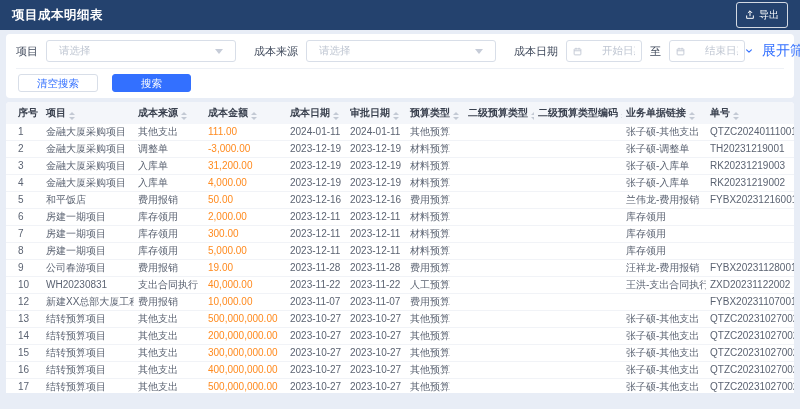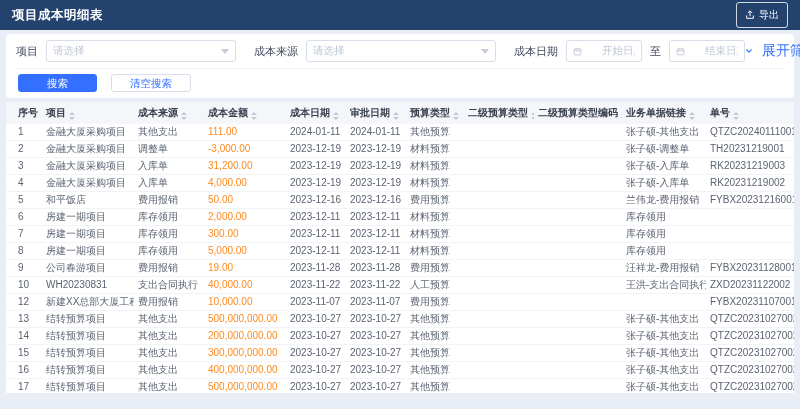--- a/index.html
+++ b/index.html
@@ -11,21 +11,21 @@
   .topbar{height:30px;flex:0 0 30px;background:#24426e;display:flex;align-items:center;justify-content:space-between;padding:0 12px}
   .topbar h1{font-size:12.5px;color:#fff;font-weight:700;letter-spacing:.5px}
   .export-btn{display:flex;align-items:center;gap:4px;background:transparent;border:1px solid rgba(255,255,255,.8);color:#fff;font-size:10px;height:26px;padding:0 8px;border-radius:3px;cursor:pointer;font-family:inherit}
 
   
   .filter-card{margin:4px 6px 0;background:#fff;border-radius:4px;padding:6px 10px 0}
   .filter-row{display:flex;align-items:center;padding-bottom:6px}
   .fi{display:flex;align-items:center}
   .fi+.fi{margin-left:18px}
   .flabel{font-size:11px;color:#404a5c;margin-right:8px;white-space:nowrap}
-  .select{width:190px;height:22px;border:1px solid #d8dee8;border-radius:3px;display:flex;align-items:center;justify-content:space-between;padding:0 6px;background:#fff;cursor:pointer}
+  .select{width:190px;height:22px;border:1px solid #d8dee8;border-radius:3px;display:flex;align-items:center;justify-content:space-between;padding:0 12px;background:#fff;cursor:pointer}
   .placeholder{font-size:10.5px;color:#bfc6d2;white-space:nowrap;overflow:hidden}
   .caret-down{width:0;height:0;border-left:4px solid transparent;border-right:4px solid transparent;border-top:5px solid #c6ccd8}
   .date-input{width:76px;height:22px;border:1px solid #d8dee8;border-radius:3px;display:flex;align-items:center;gap:20px;padding:0 6px;background:#fff;cursor:pointer}
   .range-sep{font-size:11px;color:#404a5c;margin:0 8px}
   .expand-toggle{margin-left:auto;display:flex;align-items:center;gap:9px;color:#3370ff;font-size:14px;cursor:pointer;white-space:nowrap}
   .btn-row{display:flex;gap:14px;border-top:1px solid #eef1f6;padding:5px 2px 6px}
   .btn{height:18px;border-radius:3px;font-size:10.5px;cursor:pointer;font-family:inherit;line-height:16px}
   .btn-primary{background:#3370ff;border:1px solid #3370ff;color:#fff;padding:0 28px}
   .btn-ghost{background:#fff;border:1px solid #d8dee8;color:#3370ff;padding:0 18px}
 
@@ -112,22 +112,22 @@
       <div class="expand-toggle">
         <span style="display:flex">
           <svg width="8" height="8" viewBox="0 0 10 10" fill="none" stroke="#3370ff" stroke-width="1.4" stroke-linecap="round" stroke-linejoin="round">
               <path d="M2 3.5l3 3 3-3"></path>
             </svg>
         </span>
         <span>展开筛选</span>
       </div>
     </div>
     <div class="btn-row">
+      <button class="btn btn-ghost">清空搜索</button>
       <button class="btn btn-primary">搜索</button>
-      <button class="btn btn-ghost">清空搜索</button>
     </div>
   </section>
 
   <section class="table-card">
     <table>
       <thead>
         <tr>
             <th><span>序号</span></th>
             <th><span>项目</span><span class="sort">
                 <i class="up"></i>

